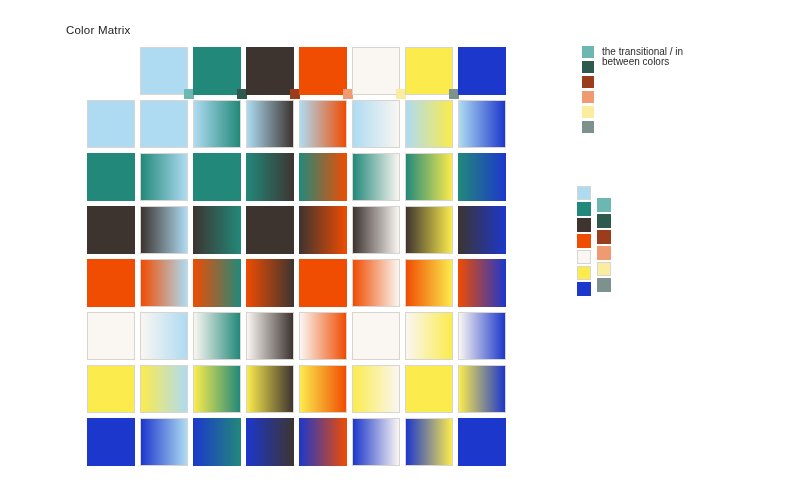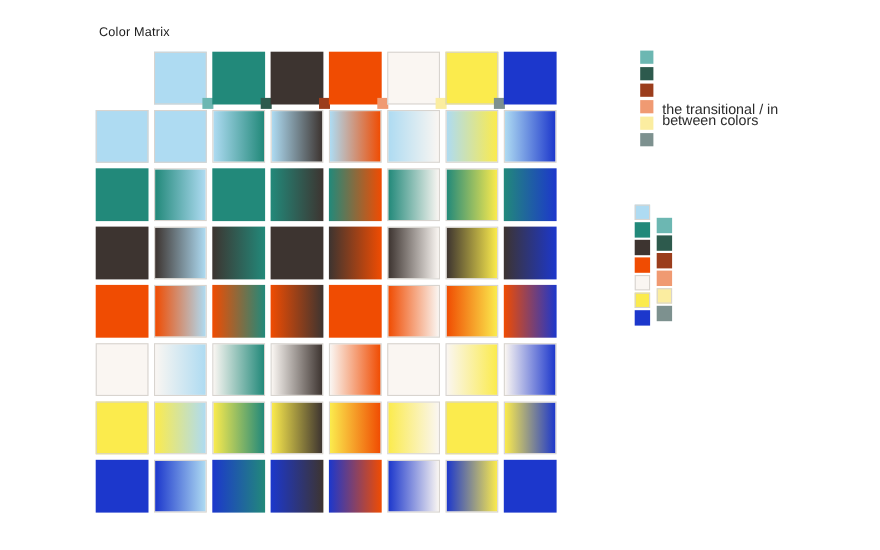--- a/index.html
+++ b/index.html
@@ -12,21 +12,21 @@
     height: 500px;
     position: relative;
     overflow: hidden;
     font-family: "Liberation Sans", sans-serif;
     color: #222222;
   }
 
   
   #page-title {
     position: absolute;
-    left: 90px;
+    left: 66px;
     top: 24px;
     font-size: 11.5px;
     font-weight: 400;
     letter-spacing: 0.2px;
     color: #1b1b1b;
     white-space: nowrap;
   }
 
   
   #matrix {
@@ -75,27 +75,26 @@
     display: flex;
     flex-direction: column;
     gap: 3px;
   }
   #legend-note-swatches .ln-sw {
     width: 12px;
     height: 12px;
   }
   #legend-note-text {
     margin-left: 8px;
-    font-size: 13px;
+    font-size: 10px;
     line-height: 10px;
     color: #2a2a2a;
     white-space: pre-line;
     max-width: 120px;
     padding-top: 1px;
-    margin-top: 48px;
   }
 
   
   #legend-palette {
     position: absolute;
     left: 577px;
     top: 186px;
     display: flex;
     gap: 6px;
   }

